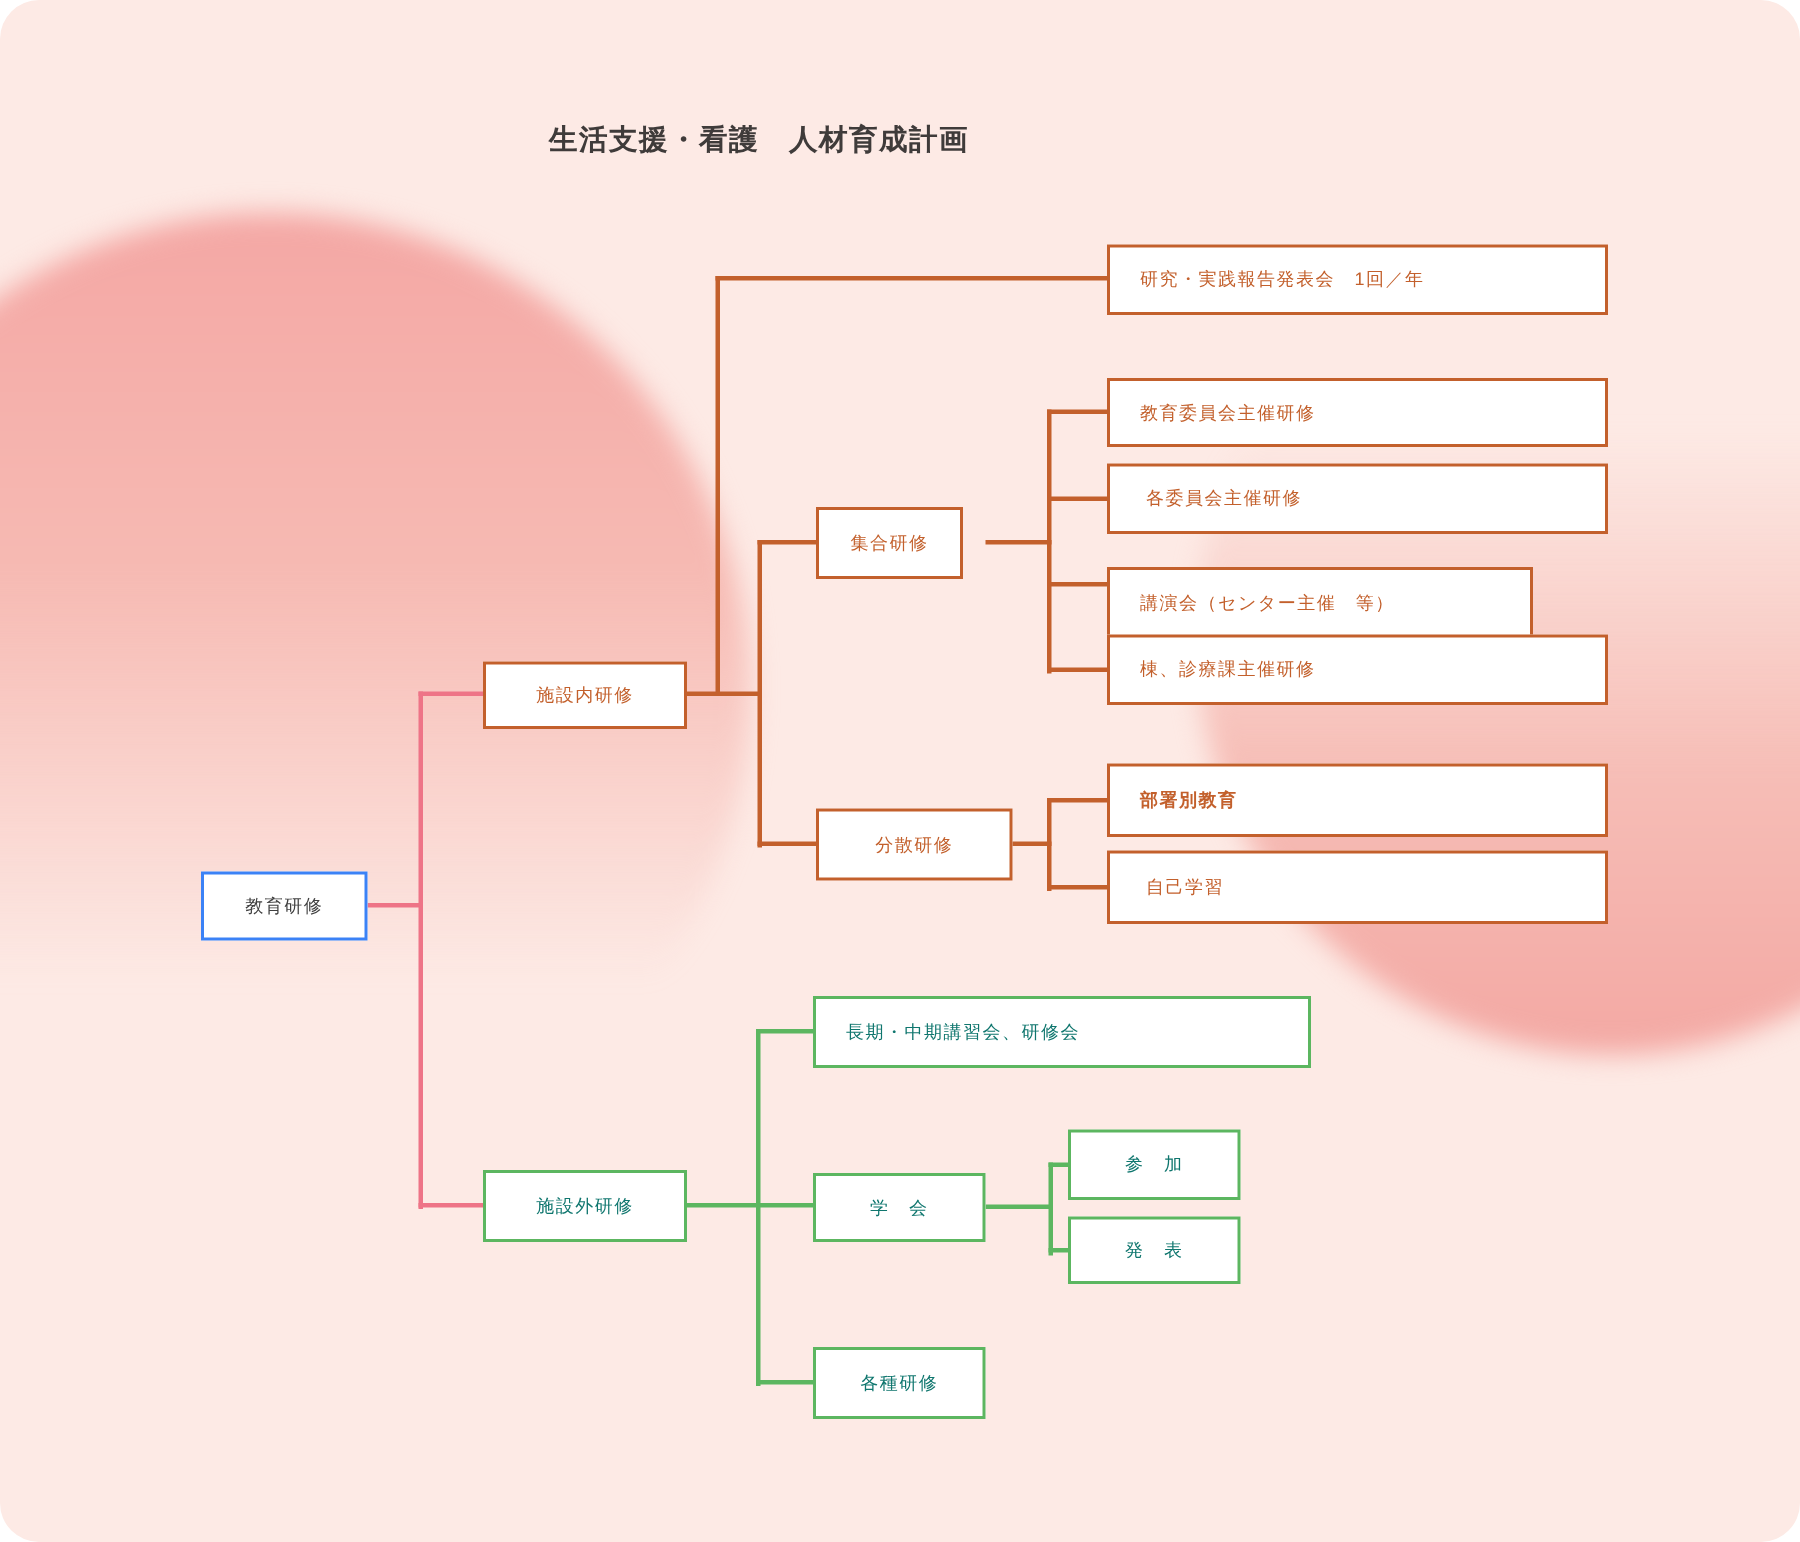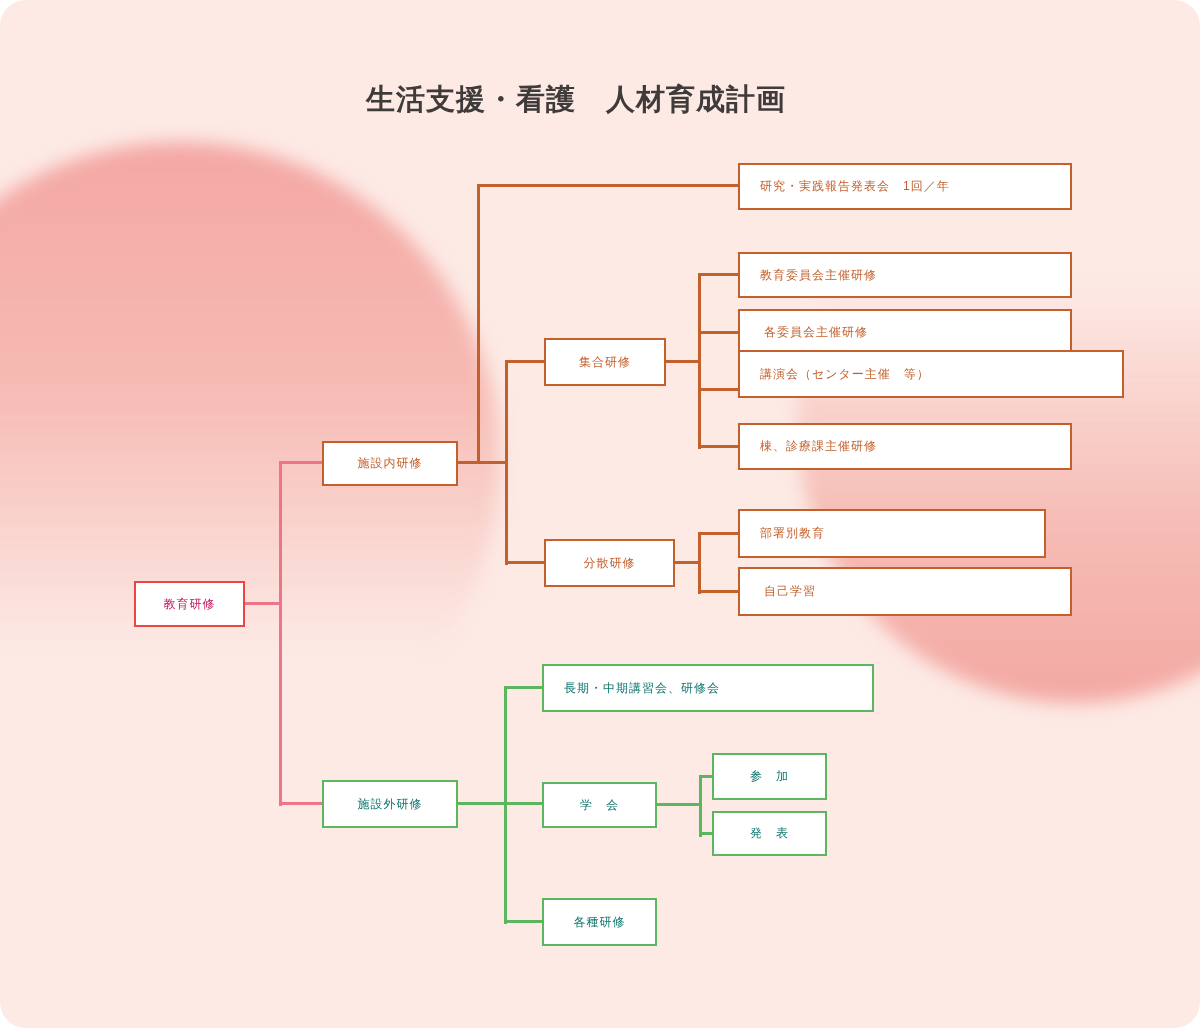--- a/index.html
+++ b/index.html
@@ -18,34 +18,34 @@
     background: linear-gradient(180deg, #f4a7a4 0%, #f6bab3 38%, rgba(252,232,227,0) 80%);
     filter: blur(9px);
   }
   .blob-right {
     left: 797px; top: 147px; width: 556px; height: 556px;
     background: linear-gradient(0deg, #f3a8a3 0%, #f6beb7 35%, rgba(252,232,227,0) 75%);
     filter: blur(9px);
   }
   .title {
     position: absolute; left: 366px; top: 80px;
-    font-size: 29px; font-weight: 700; color: #3f3b3a; letter-spacing: 1px;
+    font-size: 19px; font-weight: 700; color: #3f3b3a; letter-spacing: 1px;
   }
   .line { position: absolute; }
   .line.pink   { background: #ee7487; }
   .line.orange { background: #c3602c; }
   .line.green  { background: #5cb660; }
   .node {
     position: absolute; background: #ffffff;
     display: flex; align-items: center;
     font-size: 12px; letter-spacing: 1px; white-space: nowrap;
   }
   .node.center { justify-content: center; }
   .node.lead { padding-left: 20px; justify-content: flex-start; }
-  .node.pink   { border: 2px solid #ef4444; color: #be185d; }
+  .node.pink   { border: 2px solid #3b82f6; color: #404040; }
   .node.orange { border: 2px solid #c3602c; color: #c3602c; }
   .node.green  { border: 2px solid #5cb660; color: #0f766e; }
 </style>
 </head>
 <body>
 
 <div class="canvas">
 
   <div class="blob blob-left"></div>
   <div class="blob blob-right"></div>
@@ -88,42 +88,42 @@
   </div>
 
   <div class="node orange center" style="left:322px; top:441px; width:136px; height:45px;">
     <span>施設内研修</span>
   </div>
 
   <div class="node orange lead" style="left:738px; top:163px; width:334px; height:47px;">
     <span>研究・実践報告発表会　1回／年</span>
   </div>
 
-  <div class="node orange center" style="left:544px; top:338px; width:122px; height:48px;">
+  <div class="node orange center" style="left:544px; top:338px; width:98px; height:48px;">
     <span>集合研修</span>
   </div>
 
   <div class="node orange lead" style="left:738px; top:252px; width:334px; height:46px;">
     <span>教育委員会主催研修</span>
   </div>
   <div class="node orange lead" style="left:738px; top:309px; width:334px; height:47px;padding-left:24px;">
     <span>各委員会主催研修</span>
   </div>
-  <div class="node orange lead" style="left:738px; top:350px; width:386px; height:48px;">
+  <div class="node orange lead" style="left:738px; top:378px; width:284px; height:48px;">
     <span>講演会（センター主催　等）</span>
   </div>
   <div class="node orange lead" style="left:738px; top:423px; width:334px; height:47px;">
     <span>棟、診療課主催研修</span>
   </div>
 
   <div class="node orange center" style="left:544px; top:539px; width:131px; height:48px;">
     <span>分散研修</span>
   </div>
 
-  <div class="node orange lead" style="left:738px; top:509px; width:308px; height:49px;">
+  <div class="node orange lead" style="left:738px; top:509px; width:334px; height:49px;font-weight:bold;">
     <span>部署別教育</span>
   </div>
   <div class="node orange lead" style="left:738px; top:567px; width:334px; height:49px;padding-left:24px;">
     <span>自己学習</span>
   </div>
 
   <div class="node green center" style="left:322px; top:780px; width:136px; height:48px;">
     <span>施設外研修</span>
   </div>
 

